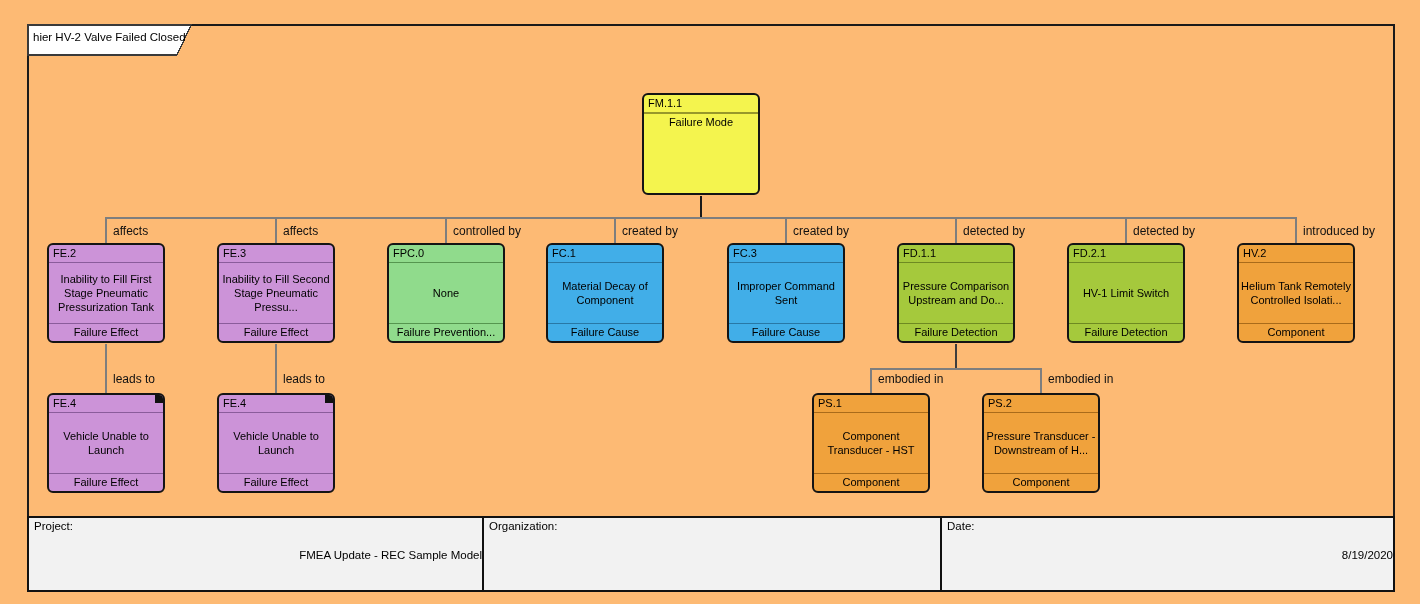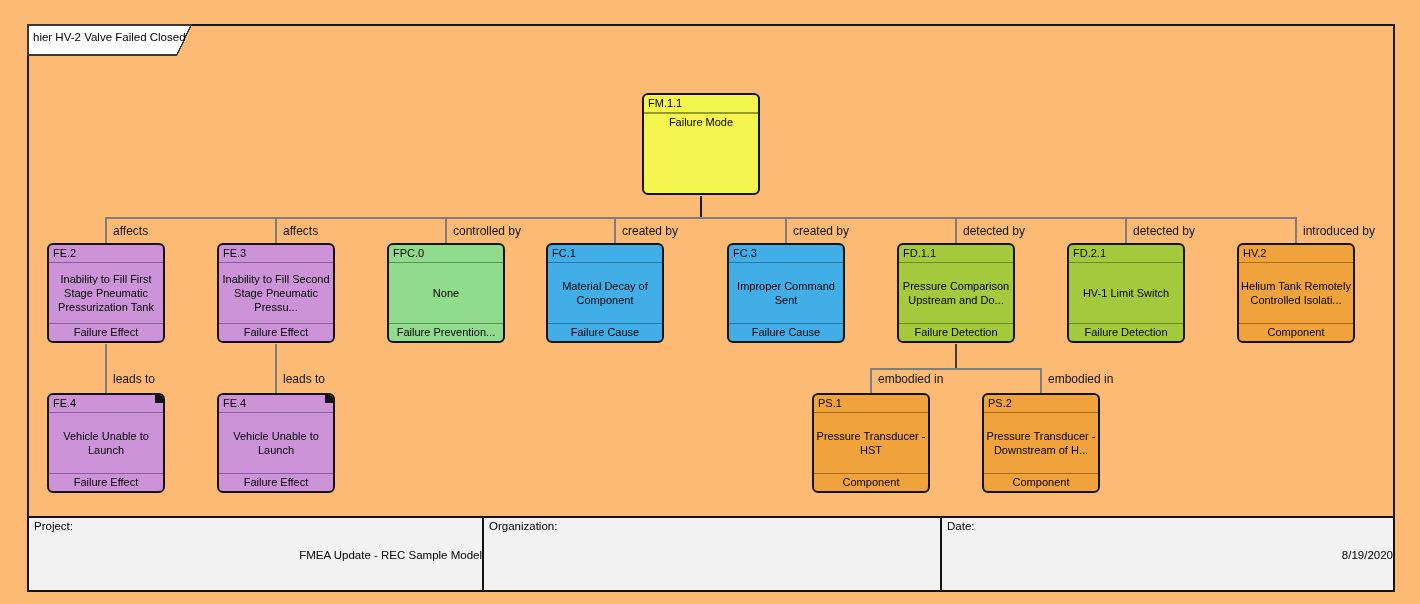--- a/index.html
+++ b/index.html
@@ -146,21 +146,21 @@
 
   <div class="node c-purple" style="left:217px;top:393px">
     <div class="dup-marker"></div>
     <div class="node-header">FE.4</div>
     <div class="node-body">Vehicle Unable to Launch</div>
     <div class="node-footer">Failure Effect</div>
   </div>
 
   <div class="node c-orange" style="left:812px;top:393px">
     <div class="node-header">PS.1</div>
-    <div class="node-body">Pressure Transducer - HST</div>
+    <div class="node-body">Component Transducer - HST</div>
     <div class="node-footer">Component</div>
   </div>
 
   <div class="node c-orange" style="left:982px;top:393px">
     <div class="node-header">PS.2</div>
     <div class="node-body">Pressure Transducer - Downstream of H...</div>
     <div class="node-footer">Component</div>
   </div>
 
   <div class="bottom-bar">

